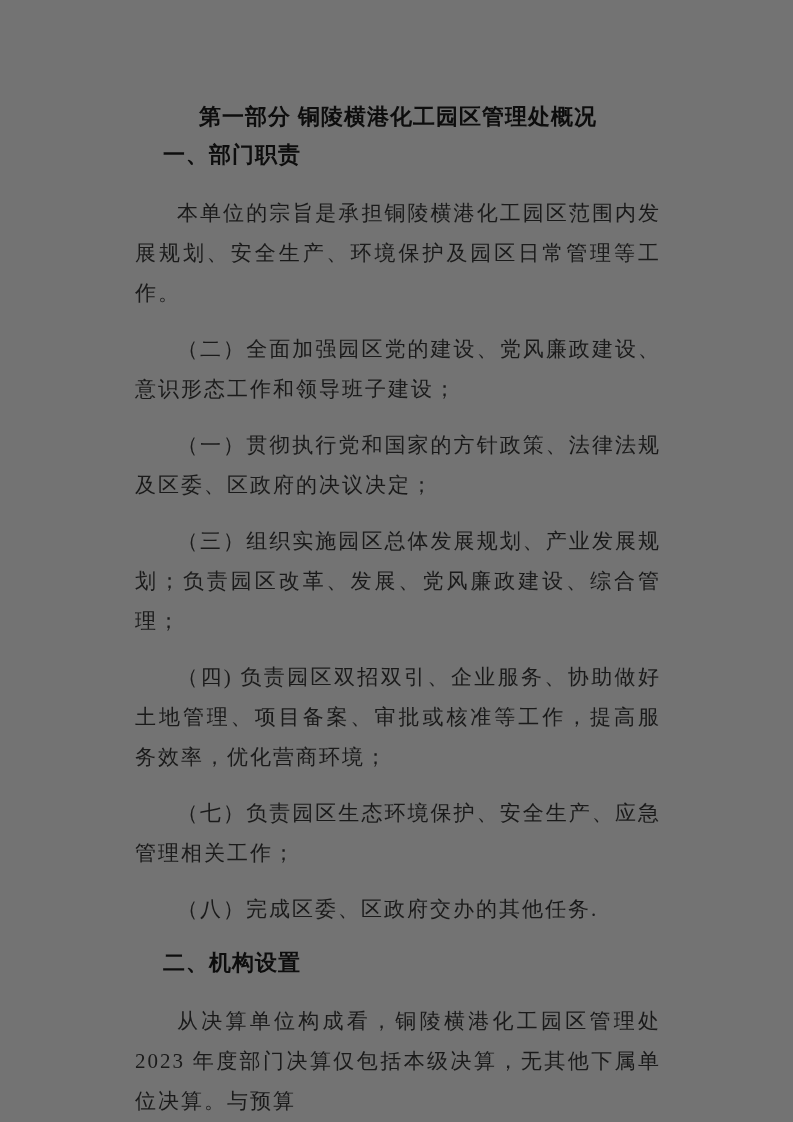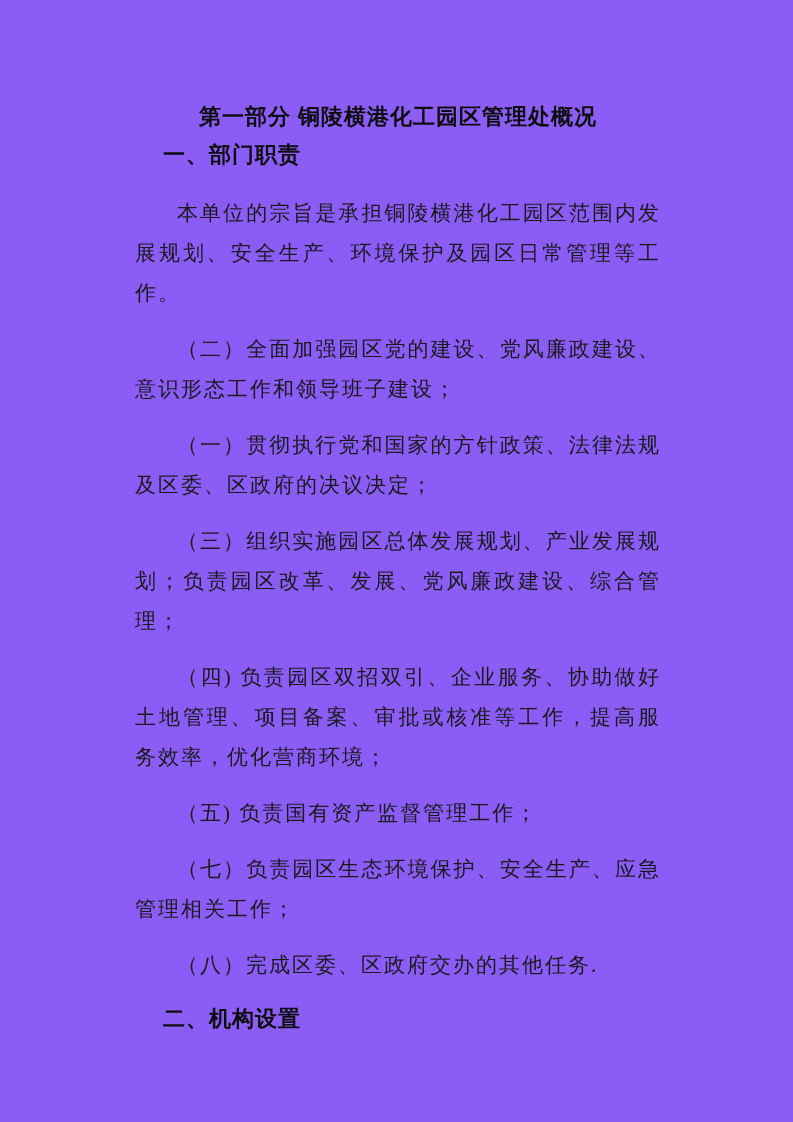--- a/index.html
+++ b/index.html
@@ -11,21 +11,21 @@
     width: 793px;
     height: 1122px;
     overflow: hidden;
     color: #121212;
   }
   .page {
     box-sizing: border-box;
     width: 793px;
     height: 1122px;
     padding: 96px 116px 45px 119px;
-    background: #8b5cf6;
+    background: #737373;
   }
   .doc-title {
     font-family: "Liberation Sans", "DejaVu Sans", sans-serif;
     font-weight: bold;
     font-size: 22px;
     line-height: 41px;
     text-align: center;
     letter-spacing: 1px;
     margin: 0;
     color: #0d0d0d;
@@ -60,18 +60,18 @@
 
 <div class="page">
   <h1 class="doc-title">第一部分 铜陵横港化工园区管理处概况</h1>
   <div id="sections">
       <h2 class="section-heading">一、部门职责</h2>
       <p class="para">本单位的宗旨是承担铜陵横港化工园区范围内发展规划、安全生产、环境保护及园区日常管理等工作。</p>
       <p class="para">（二）全面加强园区党的建设、党风廉政建设、意识形态工作和领导班子建设；</p>
       <p class="para">（一）贯彻执行党和国家的方针政策、法律法规及区委、区政府的决议决定；</p>
       <p class="para">（三）组织实施园区总体发展规划、产业发展规划；负责园区改革、发展、党风廉政建设、综合管理；</p>
       <p class="para">（四) 负责园区双招双引、企业服务、协助做好土地管理、项目备案、审批或核准等工作，提高服务效率，优化营商环境；</p>
-      <p class="para">（五) 负责国有资产监督管理工作；</p>
       <p class="para">（七）负责园区生态环境保护、安全生产、应急管理相关工作；</p>
       <p class="para">（八）完成区委、区政府交办的其他任务.</p>
       <h2 class="section-heading">二、机构设置</h2>
+      <p class="para">从决算单位构成看，铜陵横港化工园区管理处 2023 年度部门决算仅包括本级决算，无其他下属单位决算。与预算</p>
     </div>
 </div>
 
 </body></html>

